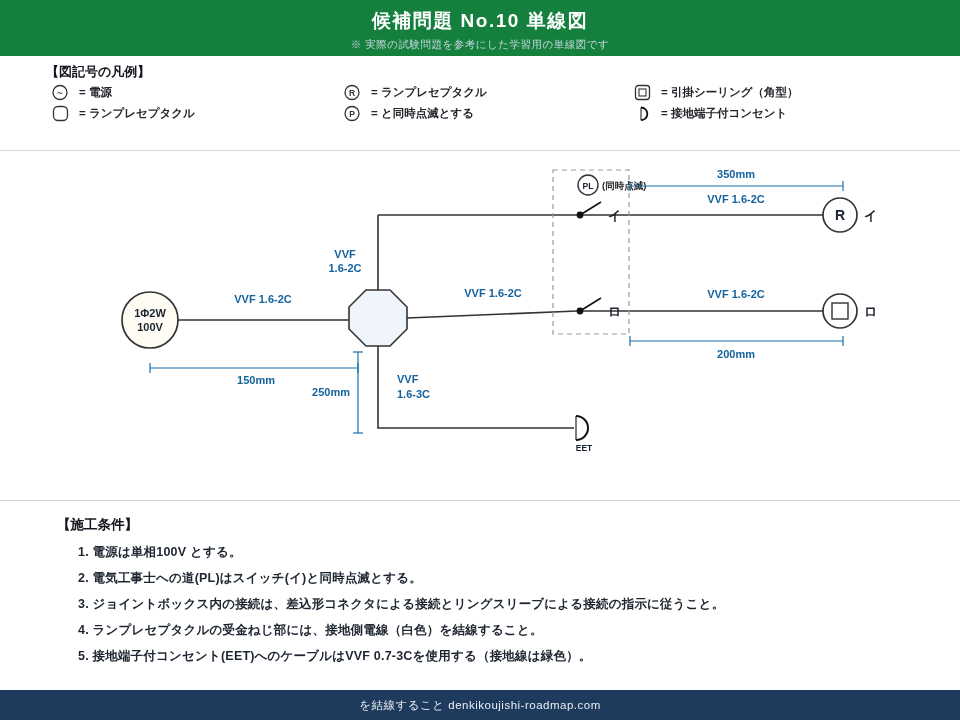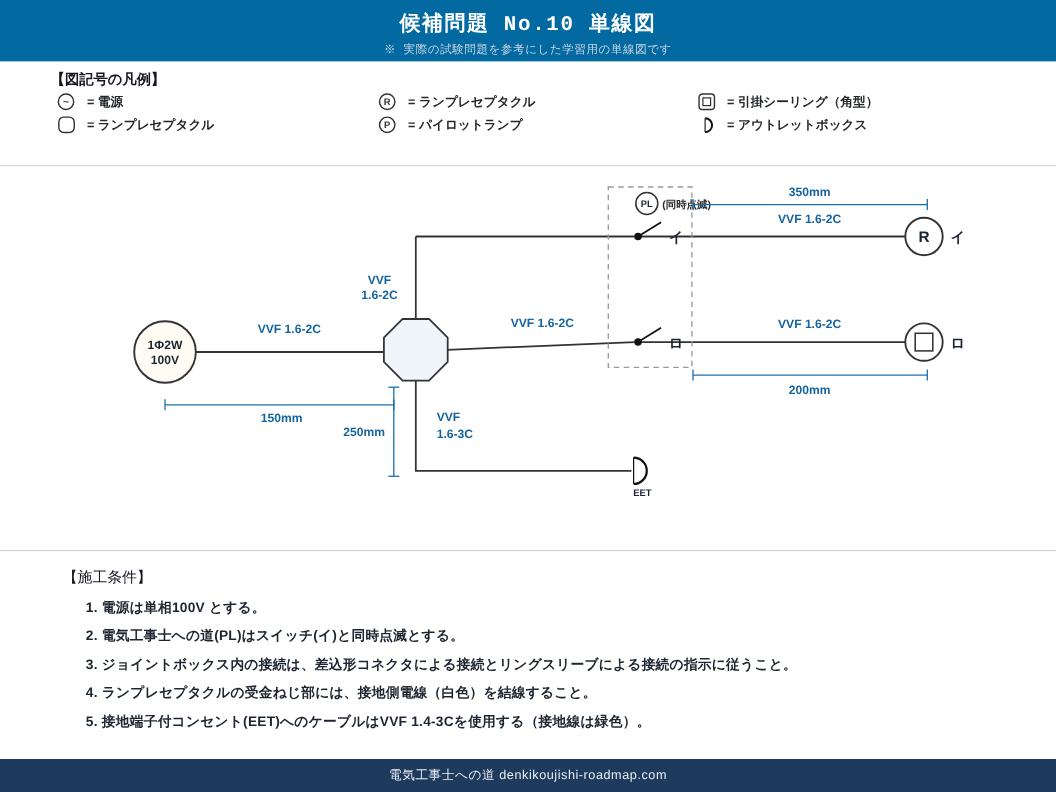--- a/index.html
+++ b/index.html
@@ -3,40 +3,40 @@
 <meta charset="utf-8">
 <style>
   html,body { margin:0; padding:0; background:#e9e9e9; }
   .page {
     position:relative; width:960px; height:720px; background:#ffffff;
     font-family:"Liberation Sans", sans-serif; overflow:hidden; margin:0 auto;
   }
   
   .top {
     position:absolute; top:0; left:0; right:0; height:56px;
-    background:#0369a1; color:#fff; text-align:center;font-family:Liberation Mono, monospace;
+    background:#15803d; color:#fff; text-align:center;
   }
   .h-title { font-size:19px; font-weight:700; padding-top:8px; letter-spacing:1.5px; }
   .h-sub   { font-size:10.5px; color:#c9d5e3; margin-top:4px; letter-spacing:0.5px; }
   
   .legend { position:absolute; top:56px; left:0; right:0; height:94px; border-bottom:1px solid #d6d6d6; background:#fff; }
   .legend-heading { position:absolute; left:46px; top:7px; font-size:13px; font-weight:700; color:#15151f; }
   .legend-col { position:absolute; top:27px; display:flex; flex-direction:column; gap:3px; }
   .col1 { left:50px; } .col2 { left:342px; } .col3 { left:632px; }
   .lg-item { display:flex; align-items:center; gap:7px; height:18px; font-size:11.5px; font-weight:600; color:#23262b; }
   .lg-sym { flex:0 0 auto; }
   
   .diagram { position:absolute; top:150px; left:0; width:960px; height:350px; }
   .diagram svg { display:block; }
   .cable { fill:#14639e; font-weight:700; font-size:11px; }
   .dim   { fill:#14639e; font-weight:700; font-size:11px; }
   .comp  { fill:#1b2330; font-weight:700; }
   
   .conditions { position:absolute; top:500px; left:0; right:0; height:190px; border-top:1px solid #d0d0d0; background:#fff; }
-  .cond-heading { margin:15px 0 10px 57px; font-size:13.5px; font-weight:400; color:#15151f; }
+  .cond-heading { margin:15px 0 10px 57px; font-size:13.5px; font-weight:700; color:#15151f; }
   ol.cond-list { margin:0 40px 0 78px; padding:0; list-style:none; counter-reset:c; }
   ol.cond-list li { counter-increment:c; font-size:12.5px; color:#1d2530; font-weight:700; margin-bottom:9px; letter-spacing:0.2px; }
   ol.cond-list li::before { content: counter(c) ". "; font-weight:700; color:#1d2530; }
   
   .bottom {
     position:absolute; bottom:0; left:0; right:0; height:30px;
     background:#1e3a5c; color:#e8eef5; text-align:center; line-height:30px; font-size:11.5px; letter-spacing:0.5px;
   }
 </style>
 </head>
@@ -74,38 +74,38 @@
           <circle cx="10" cy="9.5" r="7" fill="none" stroke="#333" stroke-width="1.3"></circle>
           <text x="10" y="12.6" text-anchor="middle" font-size="8.5" font-weight="bold" fill="#333">R</text>
         </svg>
         <span>= ランプレセプタクル</span>
       </div>
       <div class="lg-item">
         <svg class="lg-sym" width="22" height="19" viewBox="0 0 22 19">
           <circle cx="10" cy="9.5" r="7" fill="none" stroke="#333" stroke-width="1.3"></circle>
           <text x="10" y="12.6" text-anchor="middle" font-size="8.5" font-weight="bold" fill="#333">P</text>
         </svg>
-        <span>= パイロットランプ</span>
+        <span>= と同時点滅とする</span>
       </div>
     </div>
 
     <div class="legend-col col3">
       <div class="lg-item">
         <svg class="lg-sym" width="22" height="19" viewBox="0 0 22 19">
           <rect x="3.5" y="2.5" width="14" height="14" rx="3" fill="none" stroke="#333" stroke-width="1.3"></rect>
           <rect x="7" y="6" width="7" height="7" fill="none" stroke="#333" stroke-width="1.1"></rect>
         </svg>
         <span>= 引掛シーリング（角型）</span>
       </div>
       <div class="lg-item">
         <svg class="lg-sym" width="22" height="19" viewBox="0 0 22 19">
           <path d="M 9 3.5 A 6.3 6.3 0 0 1 9 16.2" fill="none" stroke="#111" stroke-width="1.8"></path>
           <line x1="9" y1="3.5" x2="9" y2="16.2" stroke="#111" stroke-width="1"></line>
         </svg>
-        <span>= アウトレットボックス</span>
+        <span>= 接地端子付コンセント</span>
       </div>
     </div>
   </div>
 
   <div class="diagram">
     <svg width="960" height="350" viewBox="0 0 960 350">
 
       <line x1="177" y1="170" x2="349" y2="170" stroke="#333" stroke-width="1.6"></line>
       <line x1="378" y1="140" x2="378" y2="65" stroke="#333" stroke-width="1.6"></line>
       <line x1="378" y1="65" x2="577" y2="65" stroke="#333" stroke-width="1.6"></line>
@@ -177,21 +177,21 @@
     </svg>
   </div>
 
   <div class="conditions">
     <div class="cond-heading">【施工条件】</div>
     <ol class="cond-list">
       <li>電源は単相100V とする。</li>
       <li>電気工事士への道(PL)はスイッチ(イ)と同時点滅とする。</li>
       <li>ジョイントボックス内の接続は、差込形コネクタによる接続とリングスリーブによる接続の指示に従うこと。</li>
       <li>ランプレセプタクルの受金ねじ部には、接地側電線（白色）を結線すること。</li>
-      <li>接地端子付コンセント(EET)へのケーブルはVVF 1.4-3Cを使用する（接地線は緑色）。</li>
+      <li>接地端子付コンセント(EET)へのケーブルはVVF 0.7-3Cを使用する（接地線は緑色）。</li>
     </ol>
   </div>
 
   <div class="bottom">
-    <span>電気工事士への道  denkikoujishi-roadmap.com</span>
+    <span>を結線すること  denkikoujishi-roadmap.com</span>
   </div>
 
 </div>
 
 </body></html>

